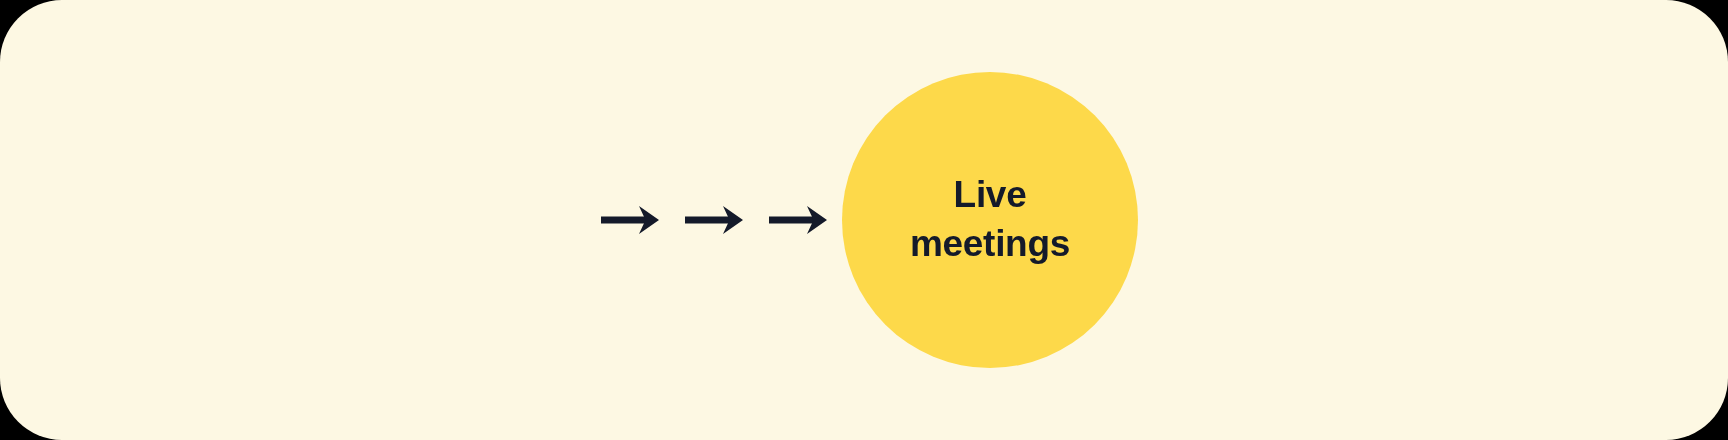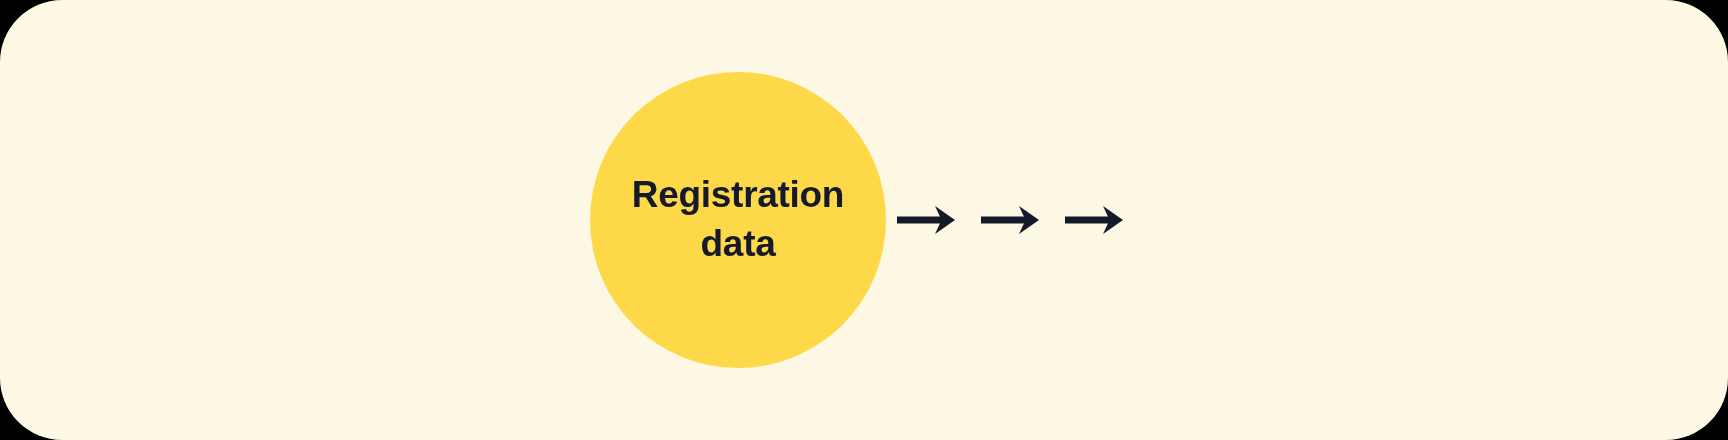--- a/index.html
+++ b/index.html
@@ -75,24 +75,20 @@
     display: block;
   }
 
 </style>
 </head>
 <body>
 
 <div id="flow-panel">
   <div id="flow-track">
 
-    <div class="flow-node">
-      <span class="flow-node-label">Registration
-data</span>
-    </div>
 
     <div class="flow-connector">
       <span>
         <svg width="62" height="34" viewBox="0 0 62 34" aria-hidden="true">
           <rect x="0" y="13.5" width="46" height="7" fill="#141A2A"></rect>
           <path d="M38 3 L58 17 L38 31 L44.5 17 Z" fill="#141A2A"></path>
         </svg>
       </span>
     </div>
 
@@ -109,15 +105,19 @@
 
     <div class="flow-connector">
       <span>
         <svg width="62" height="34" viewBox="0 0 62 34" aria-hidden="true">
           <rect x="0" y="13.5" width="46" height="7" fill="#141A2A"></rect>
           <path d="M38 3 L58 17 L38 31 L44.5 17 Z" fill="#141A2A"></path>
         </svg>
       </span>
     </div>
 
+    <div class="flow-node">
+      <span class="flow-node-label">Live
+meetings</span>
+    </div>
 
   </div>
 </div>
 
 </body></html>

